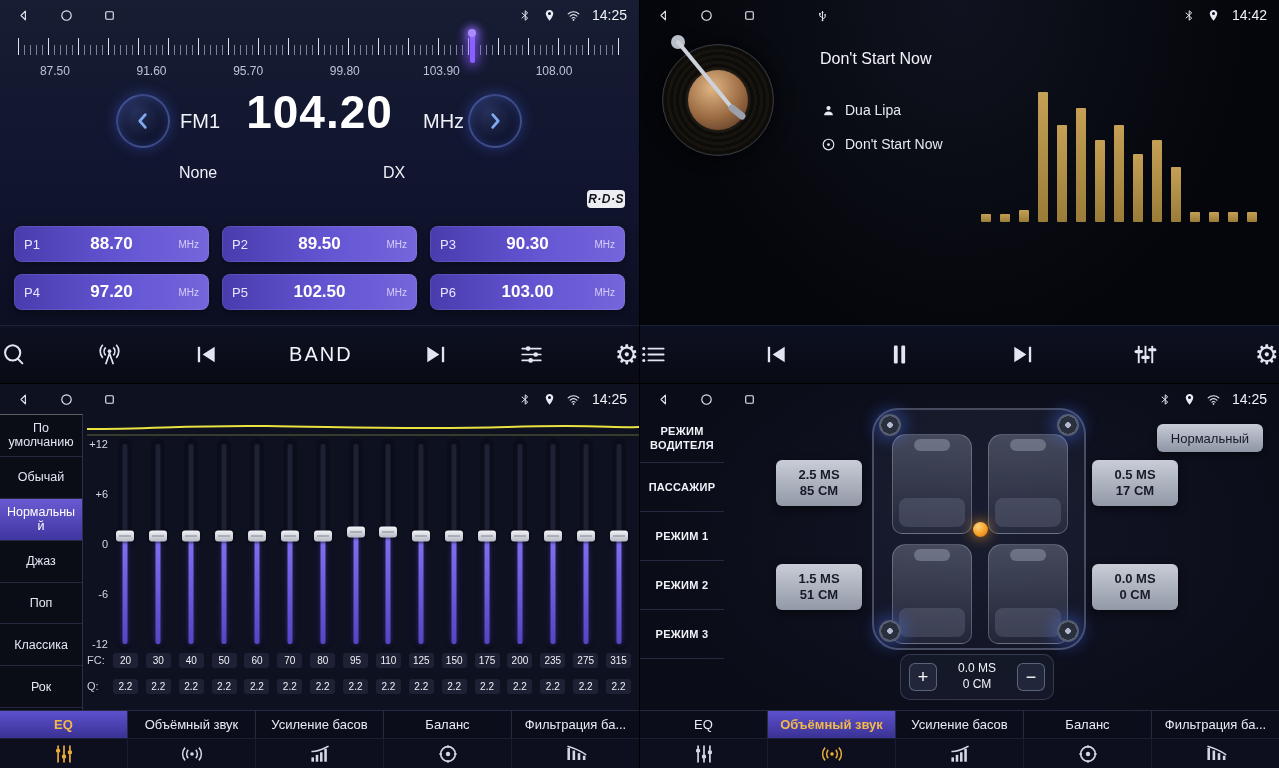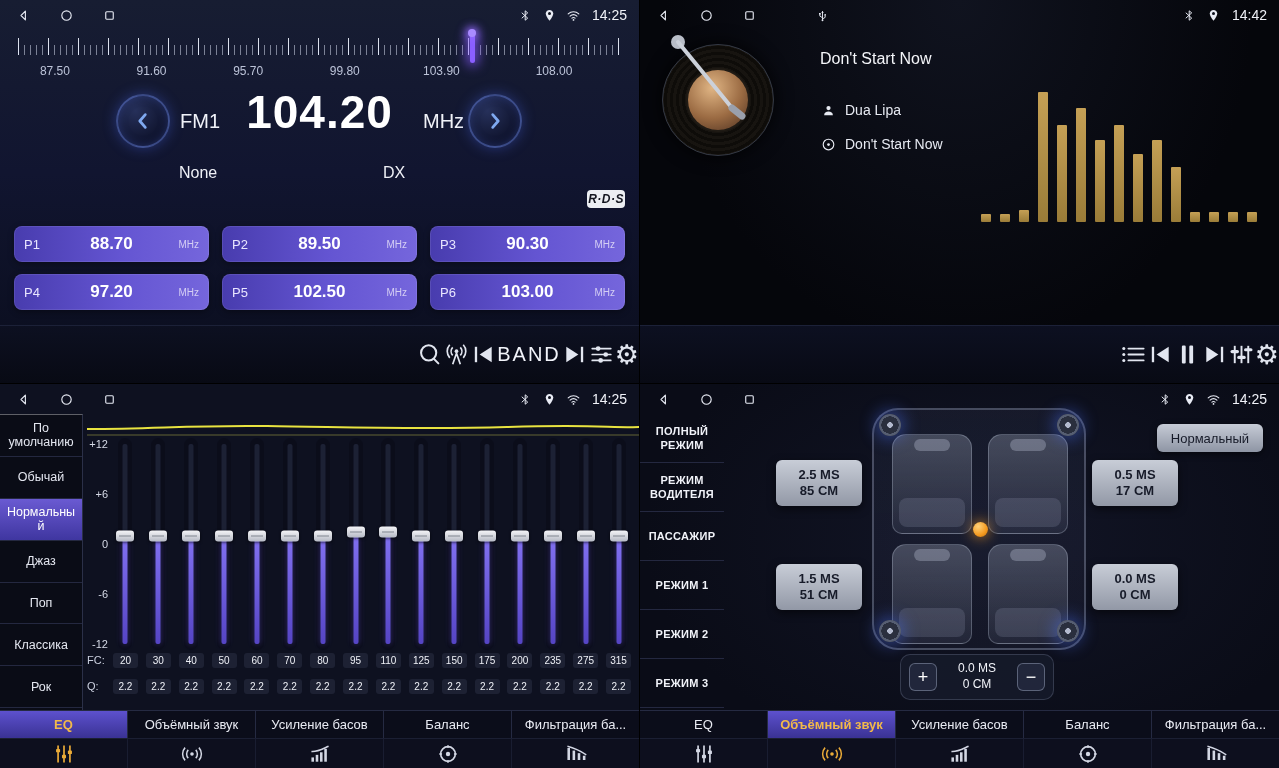--- a/index.html
+++ b/index.html
@@ -17,21 +17,21 @@
   .nav-icons{display:flex;gap:28px;align-items:center;padding-left:4px;color:#e8ebf4}
   .status-right{display:flex;gap:9px;align-items:center;color:#e8ebf4}
   .time{font-size:14px;color:#f0f2f8;margin-left:2px}
   .icon{display:inline-flex;align-items:center;justify-content:center;color:inherit}
   .icon svg{display:block}
   .nav svg{width:15px;height:15px}
   .st svg{width:15px;height:15px}
   .usb-gap{margin-left:30px}
 
   
-  .toolbar{position:absolute;left:0;right:0;bottom:0;height:58px;display:flex;align-items:center;justify-content:flex-end;background:linear-gradient(180deg,#0d1021,#080a14);border-top:1px solid #1c2138;color:#e2e6f0}
+  .toolbar{position:absolute;left:0;right:0;bottom:0;height:58px;display:flex;align-items:center;justify-content:space-between;background:linear-gradient(180deg,#0d1021,#080a14);border-top:1px solid #1c2138;color:#e2e6f0}
   .toolbar .tb svg{width:27px;height:27px}
   .gear-glyph{font-size:27px;line-height:1;font-family:"DejaVu Sans",sans-serif;color:inherit;font-style:normal}
   .band-btn{font-size:20px;letter-spacing:2px;color:#f2f4fa}
 
   
   .ruler{position:absolute;left:18px;right:16px;top:36px;height:26px}
   .ticks-minor{position:absolute;left:0;right:0;top:9px;height:10px;background:repeating-linear-gradient(90deg,rgba(225,232,250,.5) 0 1px,transparent 1px 6px)}
   .ticks-major{position:absolute;left:0;right:0;top:2px;height:17px;background:repeating-linear-gradient(90deg,rgba(240,245,255,.9) 0 1.5px,transparent 1.5px 30px)}
   .freq-indicator{position:absolute;top:-3px;width:5px;height:30px;border-radius:3px;background:#8a5fff;box-shadow:0 0 12px 3px rgba(135,90,255,.8)}
   .freq-indicator::after{content:'';position:absolute;left:50%;top:-4px;transform:translateX(-50%);width:8px;height:8px;border-radius:50%;background:#a98bff;box-shadow:0 0 8px 2px rgba(150,110,255,.9)}
@@ -792,21 +792,20 @@
               <path d="M6.5 13 C9.8 10 14.2 10 17.5 13"></path>
               <path d="M9.5 16.2 C11 15 13 15 14.5 16.2"></path>
               <circle cx="12" cy="19" r="1.4" fill="currentColor" stroke="none"></circle>
             </svg>
           </span>
         <span class="time">14:25</span>
       </div>
     </div>
 
     <div class="mode-list">
-        <div class="mode-item">ПОЛНЫЙ РЕЖИМ</div>
         <div class="mode-item">РЕЖИМ ВОДИТЕЛЯ</div>
         <div class="mode-item">ПАССАЖИР</div>
         <div class="mode-item">РЕЖИМ 1</div>
         <div class="mode-item">РЕЖИМ 2</div>
         <div class="mode-item">РЕЖИМ 3</div>
       </div>
 
     <div class="normal-btn">Нормальный</div>
 
     <div class="car">

